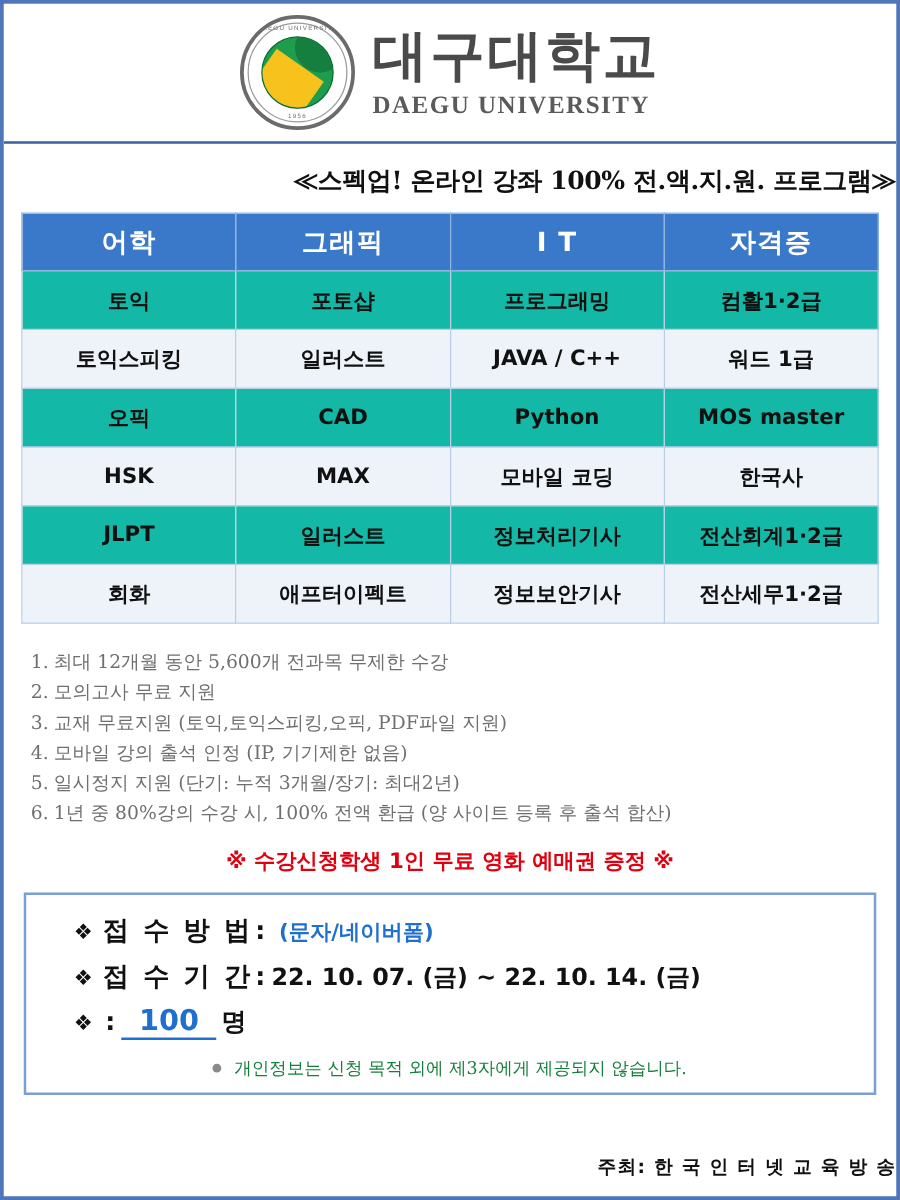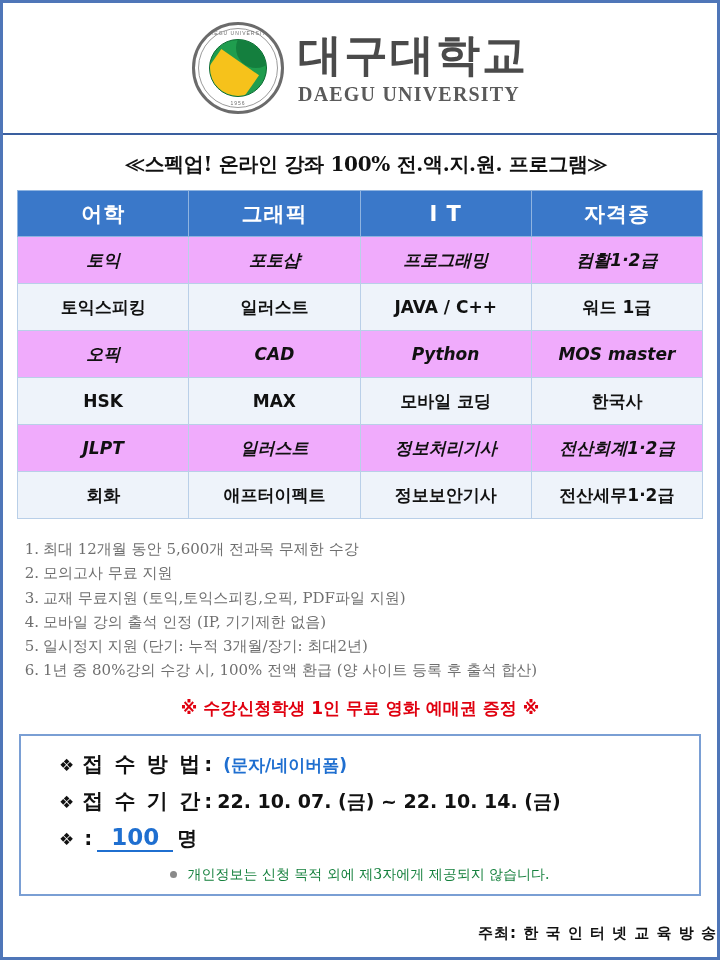--- a/index.html
+++ b/index.html
@@ -16,21 +16,21 @@
     width: 720px;
     height: 960px;
     border: 3px solid #4f76b8;
     background: #ffffff;
     position: relative;
     overflow: hidden;
   }
 
   
   .logo-band {
-    height: 132px;
+    height: 112px;
     border-bottom: 2px solid #3a5f9f;
     display: flex;
     align-items: center;
     justify-content: center;
     background: #ffffff;
   }
   .logo-wrap {
     display: flex;
     align-items: center;
     gap: 14px;
@@ -105,21 +105,21 @@
     margin-top: 7px;
     font-family: "Liberation Serif", serif;
     font-weight: bold;
     font-size: 20px;
     letter-spacing: 1.2px;
     color: #5a5a5a;
   }
 
   
   .doc-title {
-    text-align: center;
+    text-align: right;
     font-family: "DejaVu Serif", serif;
     font-weight: bold;
     font-size: 20px;
     color: #111111;
     padding: 16px 0 12px 0;
     letter-spacing: -0.3px;
     margin-left: 12px;
   }
 
   
@@ -144,21 +144,21 @@
   }
   table.courses td {
     height: 47px;
     text-align: center;
     font-size: 17px;
     font-weight: bold;
     border: 1px solid #b9cfe8;
     font-family: "DejaVu Sans", sans-serif;
     color: #111111;
   }
-  table.courses tr.odd td { background: #f0abfc; font-style: italic; }
+  table.courses tr.odd td { background: #14b8a6; }
   table.courses tr.even td { background: #eef3fa; }
 
   
   ol.notes {
     margin: 18px 0 0 0;
     padding: 0 0 0 40px;
     list-style: none;
     color: #6f6f6f;
     font-family: "DejaVu Serif", serif;
     font-size: 15px;

